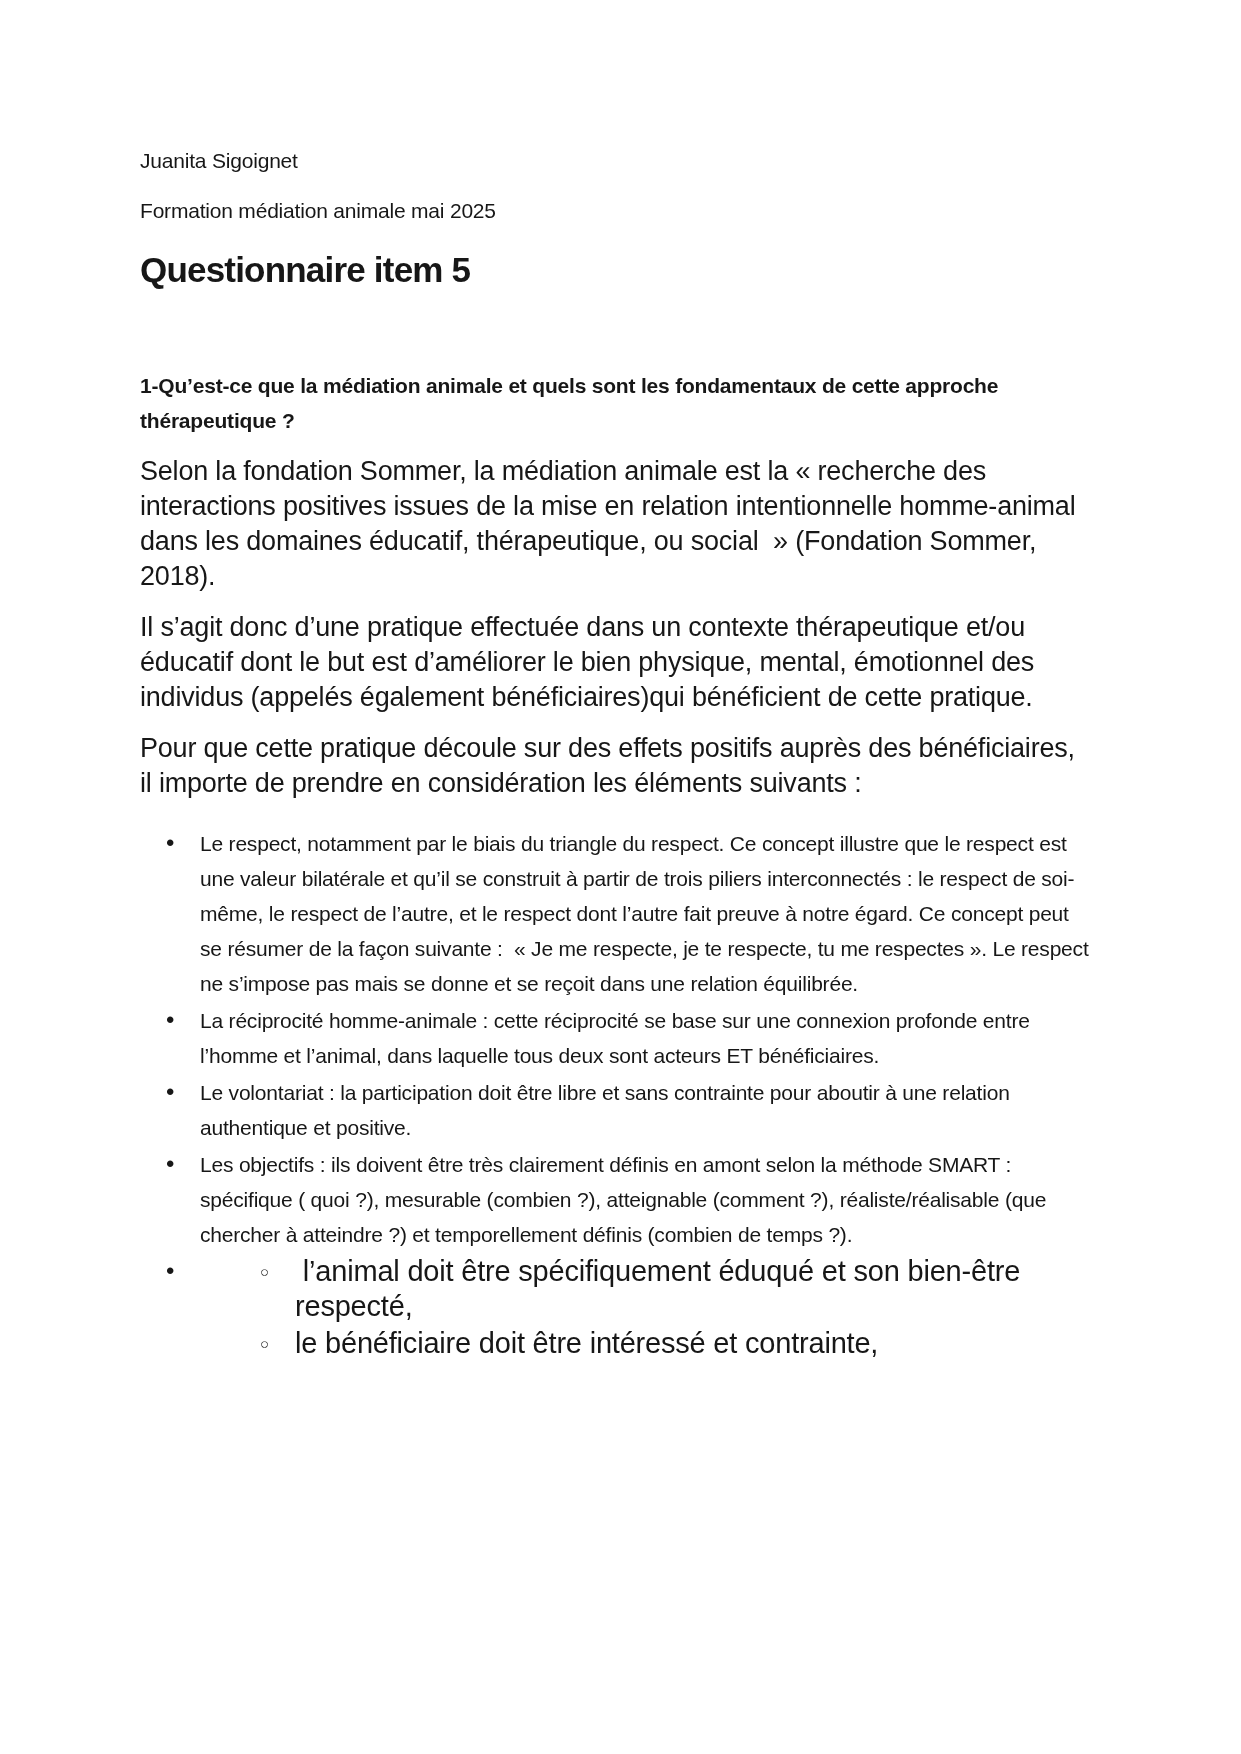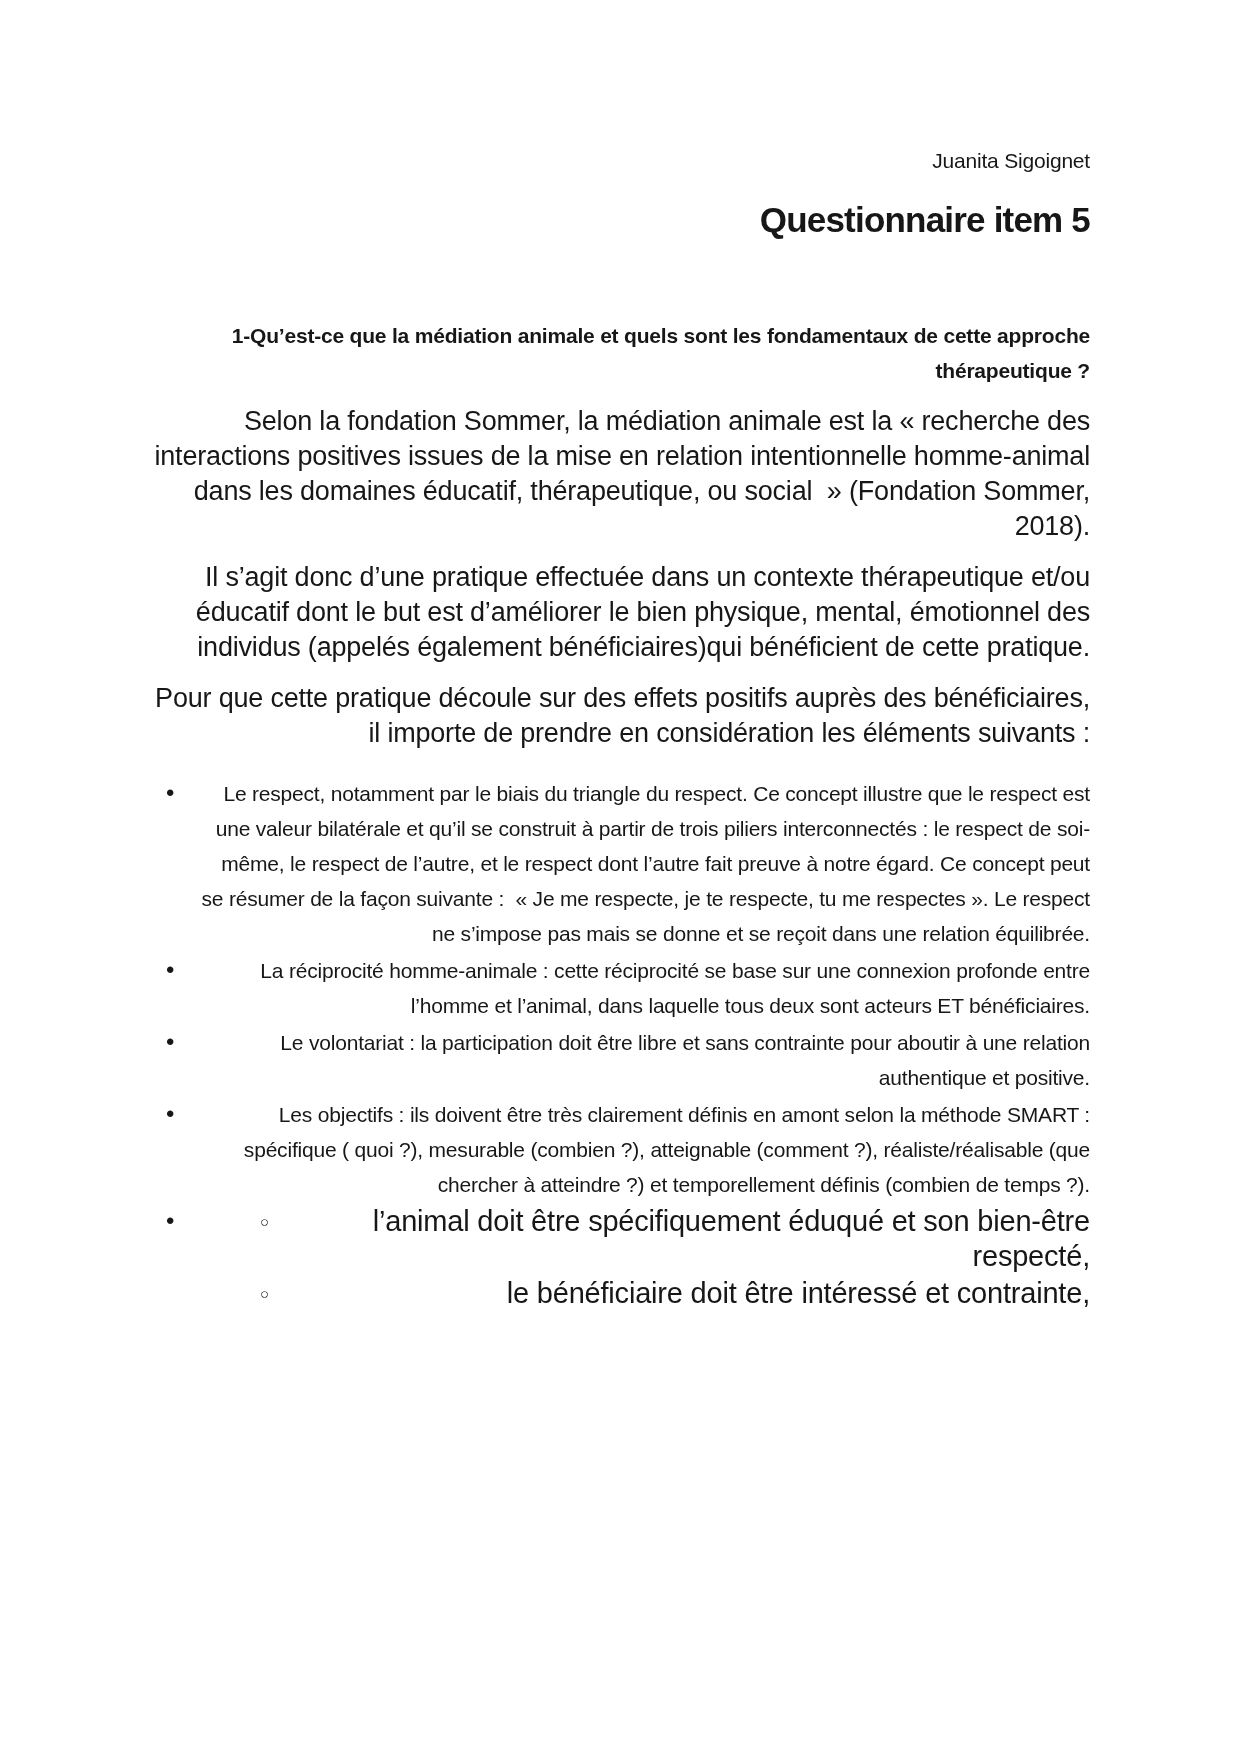--- a/index.html
+++ b/index.html
@@ -6,21 +6,20 @@
   html, body { background: #ffffff; }
   .page {
     position: relative;
     width: 1241px;
     height: 1754px;
     background: #ffffff;
     padding: 0 151px 0 140px;
     overflow: hidden;
     font-family: "Liberation Sans", "DejaVu Sans", sans-serif;
     color: #171717;
-    text-align: right;
   }
   .meta-line {
     font-size: 21px;
     line-height: 35px;
     letter-spacing: -0.2px;
     white-space: pre-wrap;
     font-weight: 400;
   }
   .author  { margin-top: 143px; }
   .course  { margin-top: 15px; }
@@ -31,21 +30,20 @@
     font-weight: 700;
     letter-spacing: -0.8px;
   }
   .question {
     margin-top: 76px;
     font-size: 21px;
     line-height: 35px;
     font-weight: 700;
     letter-spacing: -0.2px;
     white-space: pre-wrap;
-    margin-left: 16px;
   }
   .para {
     margin-top: 16px;
     font-size: 27px;
     line-height: 35px;
     letter-spacing: -0.2px;
     white-space: pre-wrap;
   }
   ul.bullets {
     margin-top: 25px;
@@ -89,20 +87,21 @@
     color: #2a2a2a;
   }
 </style>
 </head>
 <body>
 
 <div class="page">
 
   <p class="meta-line author">Juanita Sigoignet</p>
 
+  <p class="meta-line course">Formation médiation animale mai 2025</p>
 
   <h1 class="title">Questionnaire item 5</h1>
 
   <h2 class="question">1-Qu’est-ce que la médiation animale et quels sont les fondamentaux de cette approche thérapeutique ?</h2>
 
   <p class="para">Selon la fondation Sommer, la médiation animale est la « recherche des interactions positives issues de la mise en relation intentionnelle homme-animal dans les domaines éducatif, thérapeutique, ou social  » (Fondation Sommer, 2018).</p>
 
   <p class="para">Il s’agit donc d’une pratique effectuée dans un contexte thérapeutique et/ou éducatif dont le but est d’améliorer le bien physique, mental, émotionnel des individus (appelés également bénéficiaires)qui bénéficient de cette pratique.</p>
 
   <p class="para">Pour que cette pratique découle sur des effets positifs auprès des bénéficiaires, il importe de prendre en considération les éléments suivants :</p>

